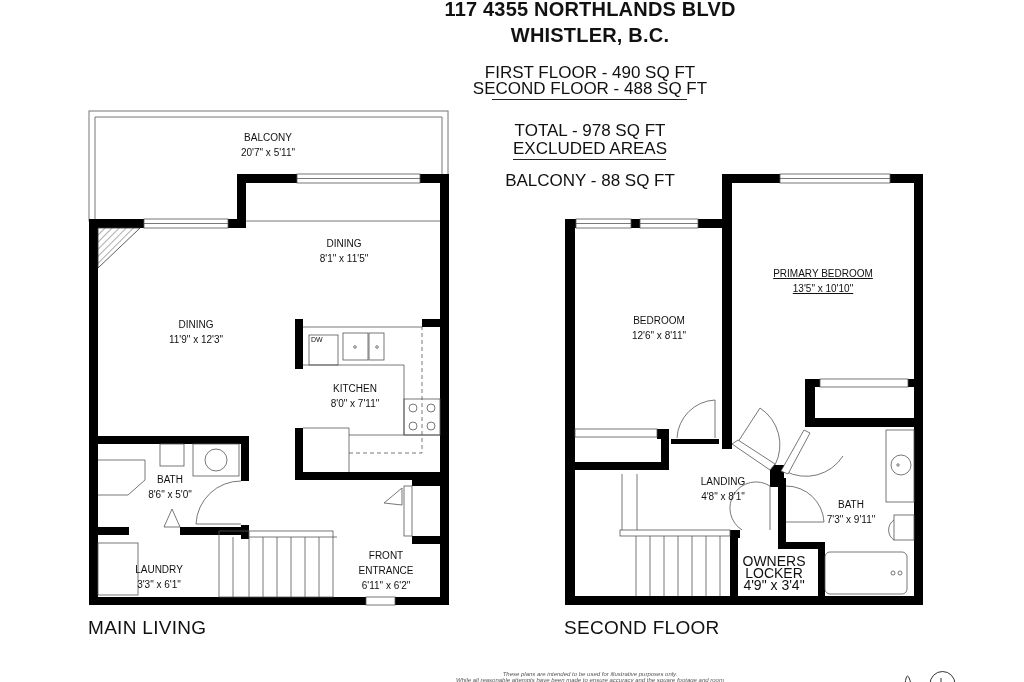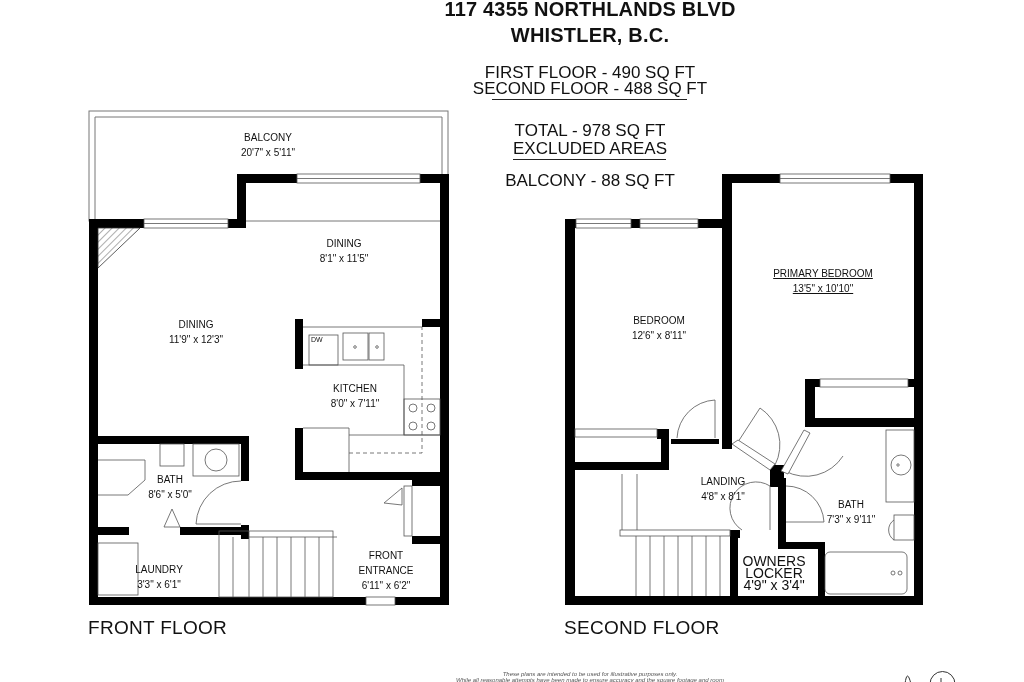--- a/index.html
+++ b/index.html
@@ -251,21 +251,21 @@
 </div>
 <div class="room" style="left:159px;top:551px;margin-top:11px;">
   <div>LAUNDRY</div>
   <div>3'3" x 6'1"</div>
 </div>
 <div class="room" style="left:386px;top:548px;">
   <div>FRONT</div>
   <div>ENTRANCE</div>
   <div>6'11" x 6'2"</div>
 </div>
-<div class="abs floor-label" style="left:88px;top:617px;">FRONT FLOOR</div>
+<div class="abs floor-label" style="left:88px;top:617px;">MAIN LIVING</div>
 
 <div class="room" style="left:823px;top:266px;text-decoration:underline;">
   <div>PRIMARY BEDROOM</div>
   <div>13'5" x 10'10"</div>
 </div>
 <div class="room" style="left:647px;top:313px;margin-left:12px;">
   <div>BEDROOM</div>
   <div>12'6" x 8'11"</div>
 </div>
 <div class="room" style="left:707px;top:474px;margin-left:16px;">

